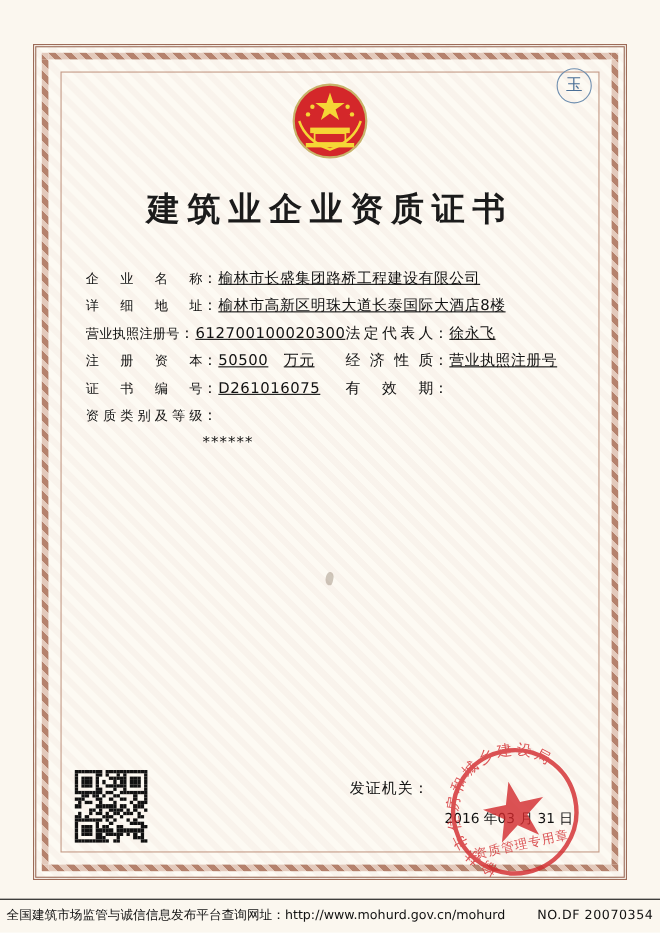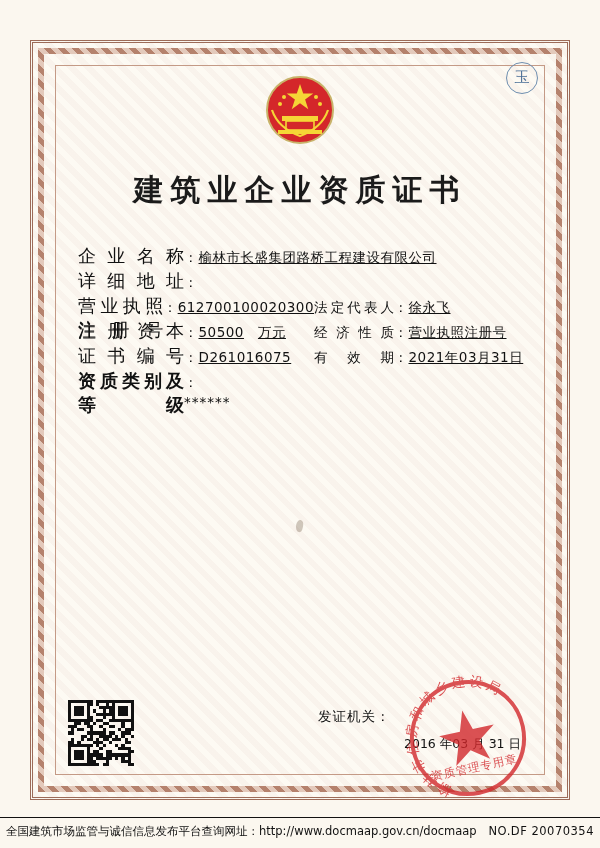--- a/index.html
+++ b/index.html
@@ -128,21 +128,21 @@
     white-space: nowrap;
     text-decoration: underline;
   }
   .col-left { width: 236px; display: flex; align-items: baseline; }
   .col-right { display: flex; align-items: baseline; }
   .label-box {
     width: 106px;
     display: inline-block;
     text-align: justify;
     text-align-last: justify;
-    font-size: 18px;
+    font-size: 12px;
   }
   .label-box-r {
     width: 80px;
     display: inline-block;
     text-align: justify;
     text-align-last: justify;
     font-size: 13.5px;
   }
   .stars {
     margin-left: 106px;
@@ -369,20 +369,21 @@
 
     <div class="field-row">
       <span class="label-box">企业名称</span>
       <span class="f-colon">：</span>
       <span class="f-value">榆林市长盛集团路桥工程建设有限公司</span>
     </div>
 
     <div class="field-row">
       <span class="label-box">详细地址</span>
       <span class="f-colon">：</span>
+      <span class="f-value">榆林市高新区明珠大道长泰国际大酒店8楼</span>
     </div>
 
     <div class="field-row">
       <span class="col-left">
         <span class="label-box">营业执照注册号</span>
         <span class="f-colon">：</span>
         <span class="f-value">612700100020300</span>
       </span>
       <span class="col-right">
         <span class="label-box-r">法定代表人</span>
@@ -407,26 +408,25 @@
 
     <div class="field-row">
       <span class="col-left">
         <span class="label-box">证书编号</span>
         <span class="f-colon">：</span>
         <span class="f-value">D261016075</span>
       </span>
       <span class="col-right">
         <span class="label-box-r">有效期</span>
         <span class="f-colon">：</span>
-        <span class="f-value">2021年03月31日</span>
       </span>
     </div>
 
     <div class="field-row">
-      <span class="label-box" style="width:106px;letter-spacing:0;font-weight:bold;">资质类别及等级</span>
+      <span class="label-box" style="width:106px;letter-spacing:0;">资质类别及等级</span>
       <span class="f-colon">：</span>
     </div>
 
     <div class="field-row">
       <span class="stars">******</span>
     </div>
 
   </div>
 
   <div class="smudge"></div>
@@ -892,17 +892,17 @@
           <textPath href="#sealArc" startOffset="8%">榆林市住房和城乡建设局</textPath>
         </text>
         <text x="70" y="104" text-anchor="middle" font-family="DejaVu Sans, sans-serif" font-size="11.5" fill="#d2282c" letter-spacing="1">资质管理专用章</text>
       </g>
     </svg>
   </div>
 
 
   <div class="footer-rule"></div>
   <div class="footer">
-    <span class="footer-left">全国建筑市场监管与诚信信息发布平台查询网址：http://www.docmaap.gov.cn/docmaap</span>
+    <span class="footer-left">全国建筑市场监管与诚信信息发布平台查询网址：http://www.mohurd.gov.cn/mohurd</span>
     <span class="footer-right">NO.DF 20070354</span>
   </div>
 
 </div>
 
 </body></html>

